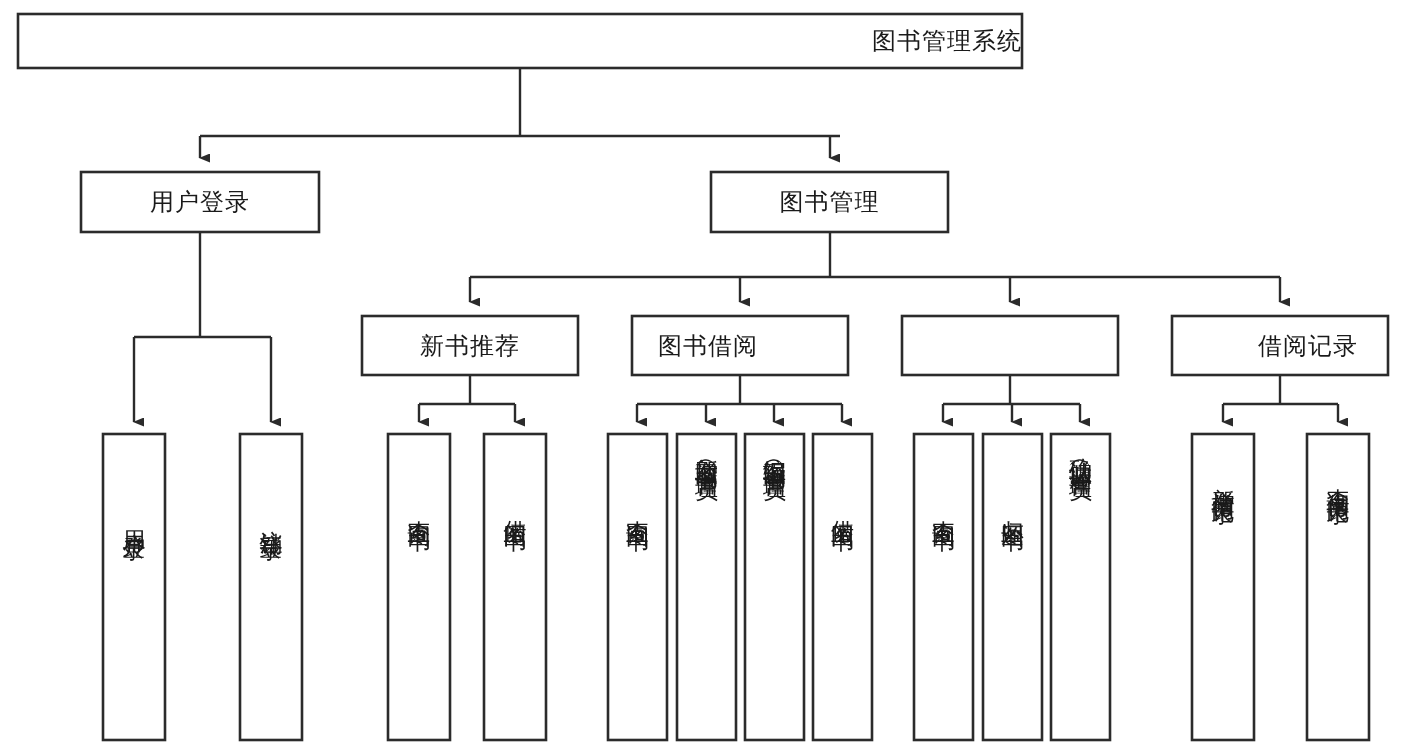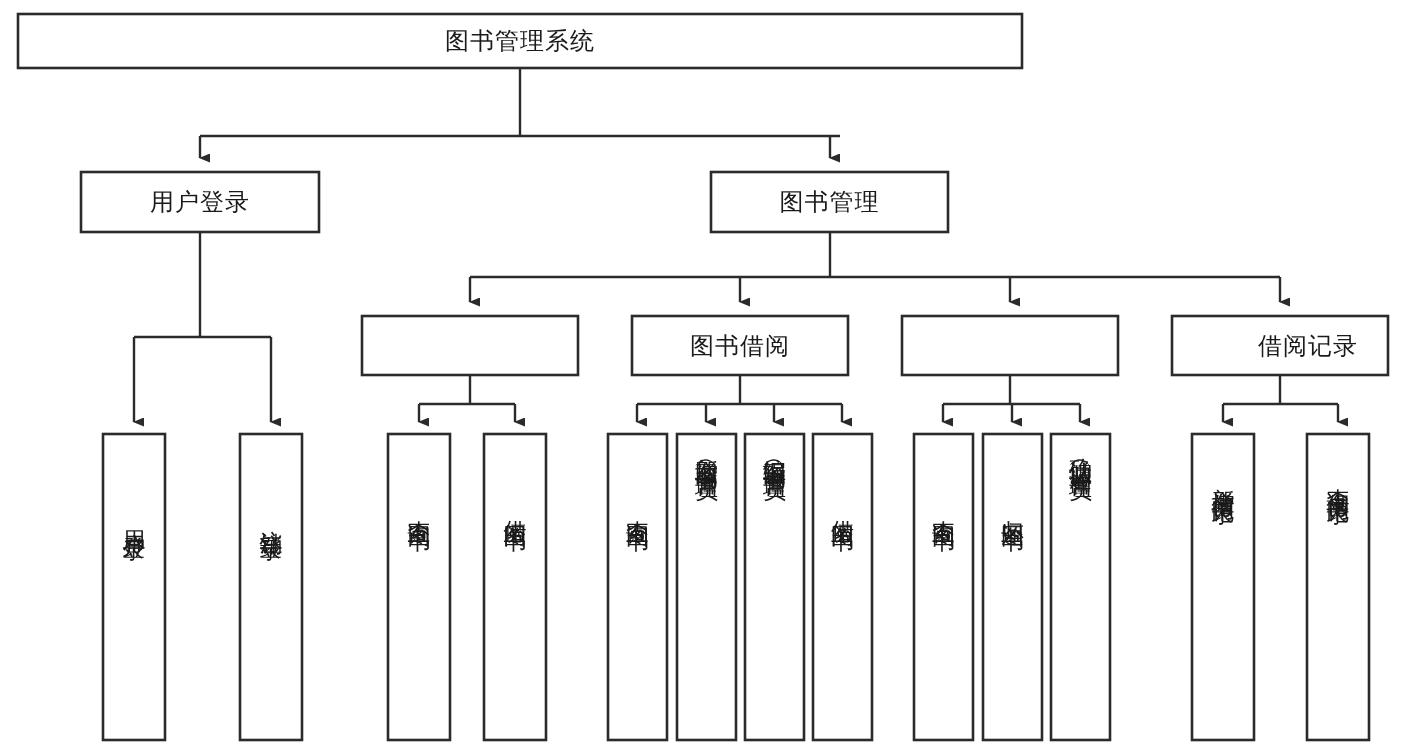--- a/index.html
+++ b/index.html
@@ -163,32 +163,35 @@
     <rect class="node-box" x="677" y="434" width="59" height="306"></rect>
     <rect class="node-box" x="745" y="434" width="59" height="306"></rect>
     <rect class="node-box" x="813" y="434" width="59" height="306"></rect>
     <rect class="node-box" x="914" y="434" width="59" height="306"></rect>
     <rect class="node-box" x="983" y="434" width="59" height="306"></rect>
     <rect class="node-box" x="1051" y="434" width="59" height="306"></rect>
     <rect class="node-box" x="1192" y="434" width="62" height="306"></rect>
     <rect class="node-box" x="1307" y="434" width="62" height="306"></rect>
   </svg>
 
-  <div class="hlabel-wrap" style="left:18px; top:14px; width:1004px; height:54px;">
+  <div class="hlabel-wrap" style="left:18px; top:14px; width:1004px; height:54px;justify-content:flex-end;">
     <span>图书管理系统</span>
   </div>
 
   <div class="hlabel-wrap" style="left:81px; top:172px; width:238px; height:60px;">
     <span>用户登录</span>
   </div>
   <div class="hlabel-wrap" style="left:711px; top:172px; width:237px; height:60px;border-radius:29px;">
     <span>图书管理</span>
   </div>
 
-  <div class="hlabel-wrap" style="left:632px; top:316px; width:216px; height:59px;">
+  <div class="hlabel-wrap" style="left:362px; top:316px; width:216px; height:59px;">
+    <span>新书推荐</span>
+  </div>
+  <div class="hlabel-wrap" style="left:600px; top:316px; width:216px; height:59px;">
     <span>图书借阅</span>
   </div>
   <div class="hlabel-wrap" style="left:1200px; top:316px; width:216px; height:59px;">
     <span>借阅记录</span>
   </div>
 
   <div class="vlabel-wrap" style="left:103px; top:434px; width:62px; height:306px; padding-top:78px;">
     <span>用户登录</span>
   </div>
   <div class="vlabel-wrap" style="left:240px; top:434px; width:62px; height:306px; padding-top:78px;">

